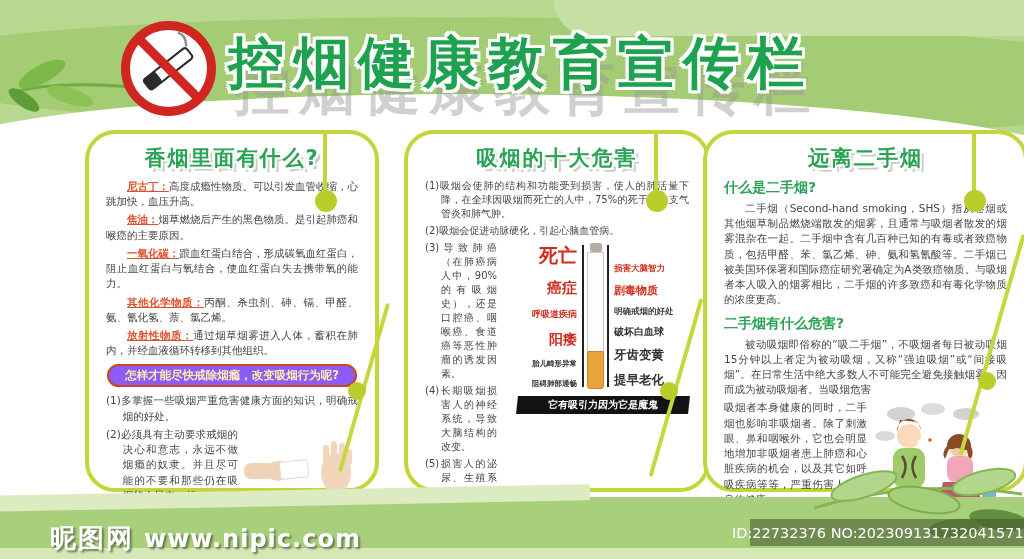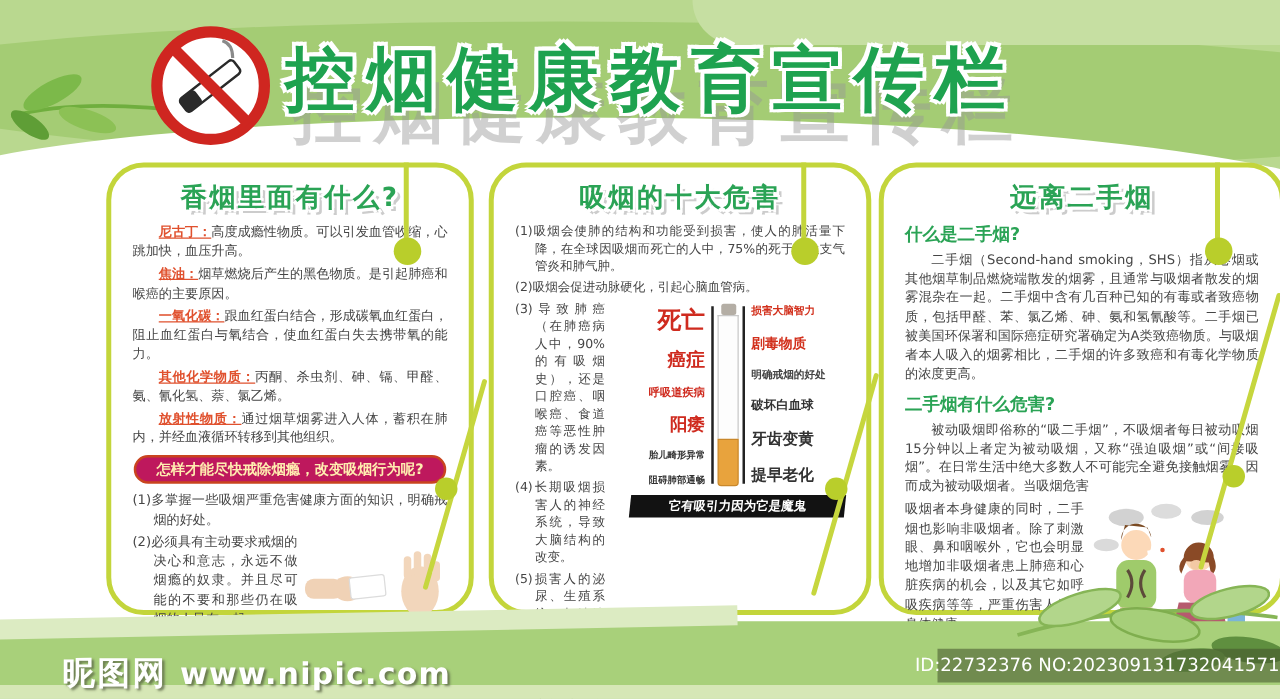--- a/index.html
+++ b/index.html
@@ -16,46 +16,46 @@
   .poster-title{position:absolute;left:228px;top:26px;margin:0;font-size:56px;font-weight:bold;
     letter-spacing:9px;color:#1ea24f;white-space:nowrap;
     text-shadow:-3px -3px 0 #fff,3px -3px 0 #fff,-3px 3px 0 #fff,3px 3px 0 #fff,
                 -3px 0 0 #fff,3px 0 0 #fff,0 -3px 0 #fff,0 3px 0 #fff,
                 6px 26px 0 rgba(150,150,150,.45);}
   .badge{position:absolute;left:120px;top:20px;width:97px;height:97px;}
   
   .panel{position:absolute;top:130px;height:362px;background:#fff;border:4px solid #c3d53b;
          border-radius:30px;box-sizing:border-box;padding:8px 17px 6px;}
   .p1{left:85px;width:294px;}
-  .p2{left:391px;width:306px;}
+  .p2{left:404px;width:306px;}
   .p3{left:703px;width:325px;}
   .stub{position:absolute;top:-4px;right:48px;width:4px;height:64px;background:#c3d53b;}
   .pdot{position:absolute;top:56px;right:38px;width:22px;height:22px;border-radius:50%;background:#b9ce2b;}
   .panel h2{margin:2px 0 7px;text-align:center;font-size:21px;color:#2aa355;letter-spacing:2px;
     text-shadow:-2px -2px 0 #fff,2px -2px 0 #fff,-2px 2px 0 #fff,2px 2px 0 #fff,4px 4px 0 #cccccc;}
   .panel p{margin:0 0 3px;color:#454545;line-height:1.45;text-align:justify;}
   .p1 p,.p3 p{font-size:10.5px;}
   .p2 p{font-size:10px;line-height:1.4;}
   .indent{text-indent:2em;}
   .kw{color:#e0512e;font-weight:bold;text-decoration:underline;}
-  .banner{margin:6px 1px 6px;background:#be185d;border:2px solid #c9441f;color:#ffedb0;
+  .banner{margin:6px 1px 6px;background:#8b5cf6;border:2px solid #c9441f;color:#ffedb0;
           font-size:11.5px;font-weight:bold;text-align:center;border-radius:14px;padding:2px 5px;}
   .hang{padding-left:1.6em;text-indent:-1.6em;}
   .sub{color:#2aa355;font-weight:bold;font-size:14px;margin:7px 0 4px;}
   
   .hand-fig{float:right;width:114px;height:72px;margin:6px 0 2px 6px;}
   
   .hz-row{display:flex;gap:20px;}
   .hz-col{flex:1;}
   .figwrap{width:172px;flex:0 0 172px;}
   .cigfig{display:flex;height:150px;}
   .lab-l{width:60px;display:flex;flex-direction:column;justify-content:space-between;
          text-align:right;padding:2px 0;}
   .lab-r{width:72px;display:flex;flex-direction:column;justify-content:space-between;
-         text-align:left;padding:2px 0;}
+         text-align:left;padding:2px 0;margin-top:20px;}
   .lab-l span,.lab-r span{display:block;white-space:nowrap;}
   .l0{font-size:19px;font-weight:bold;color:#cf2b1f;}
   .l1{font-size:15px;font-weight:bold;color:#cf2b1f;}
   .l2{font-size:9px;font-weight:bold;color:#cf2b1f;}
   .l3{font-size:14px;font-weight:bold;color:#cf2b1f;}
   .l4,.l5{font-size:7.5px;font-weight:bold;color:#333;}
   .r0{font-size:8.5px;font-weight:bold;color:#d2301c;}
   .r1{font-size:11px;font-weight:bold;color:#d2301c;}
   .r2{font-size:8.5px;font-weight:bold;color:#444;}
   .r3{font-size:10px;font-weight:bold;color:#333;}

